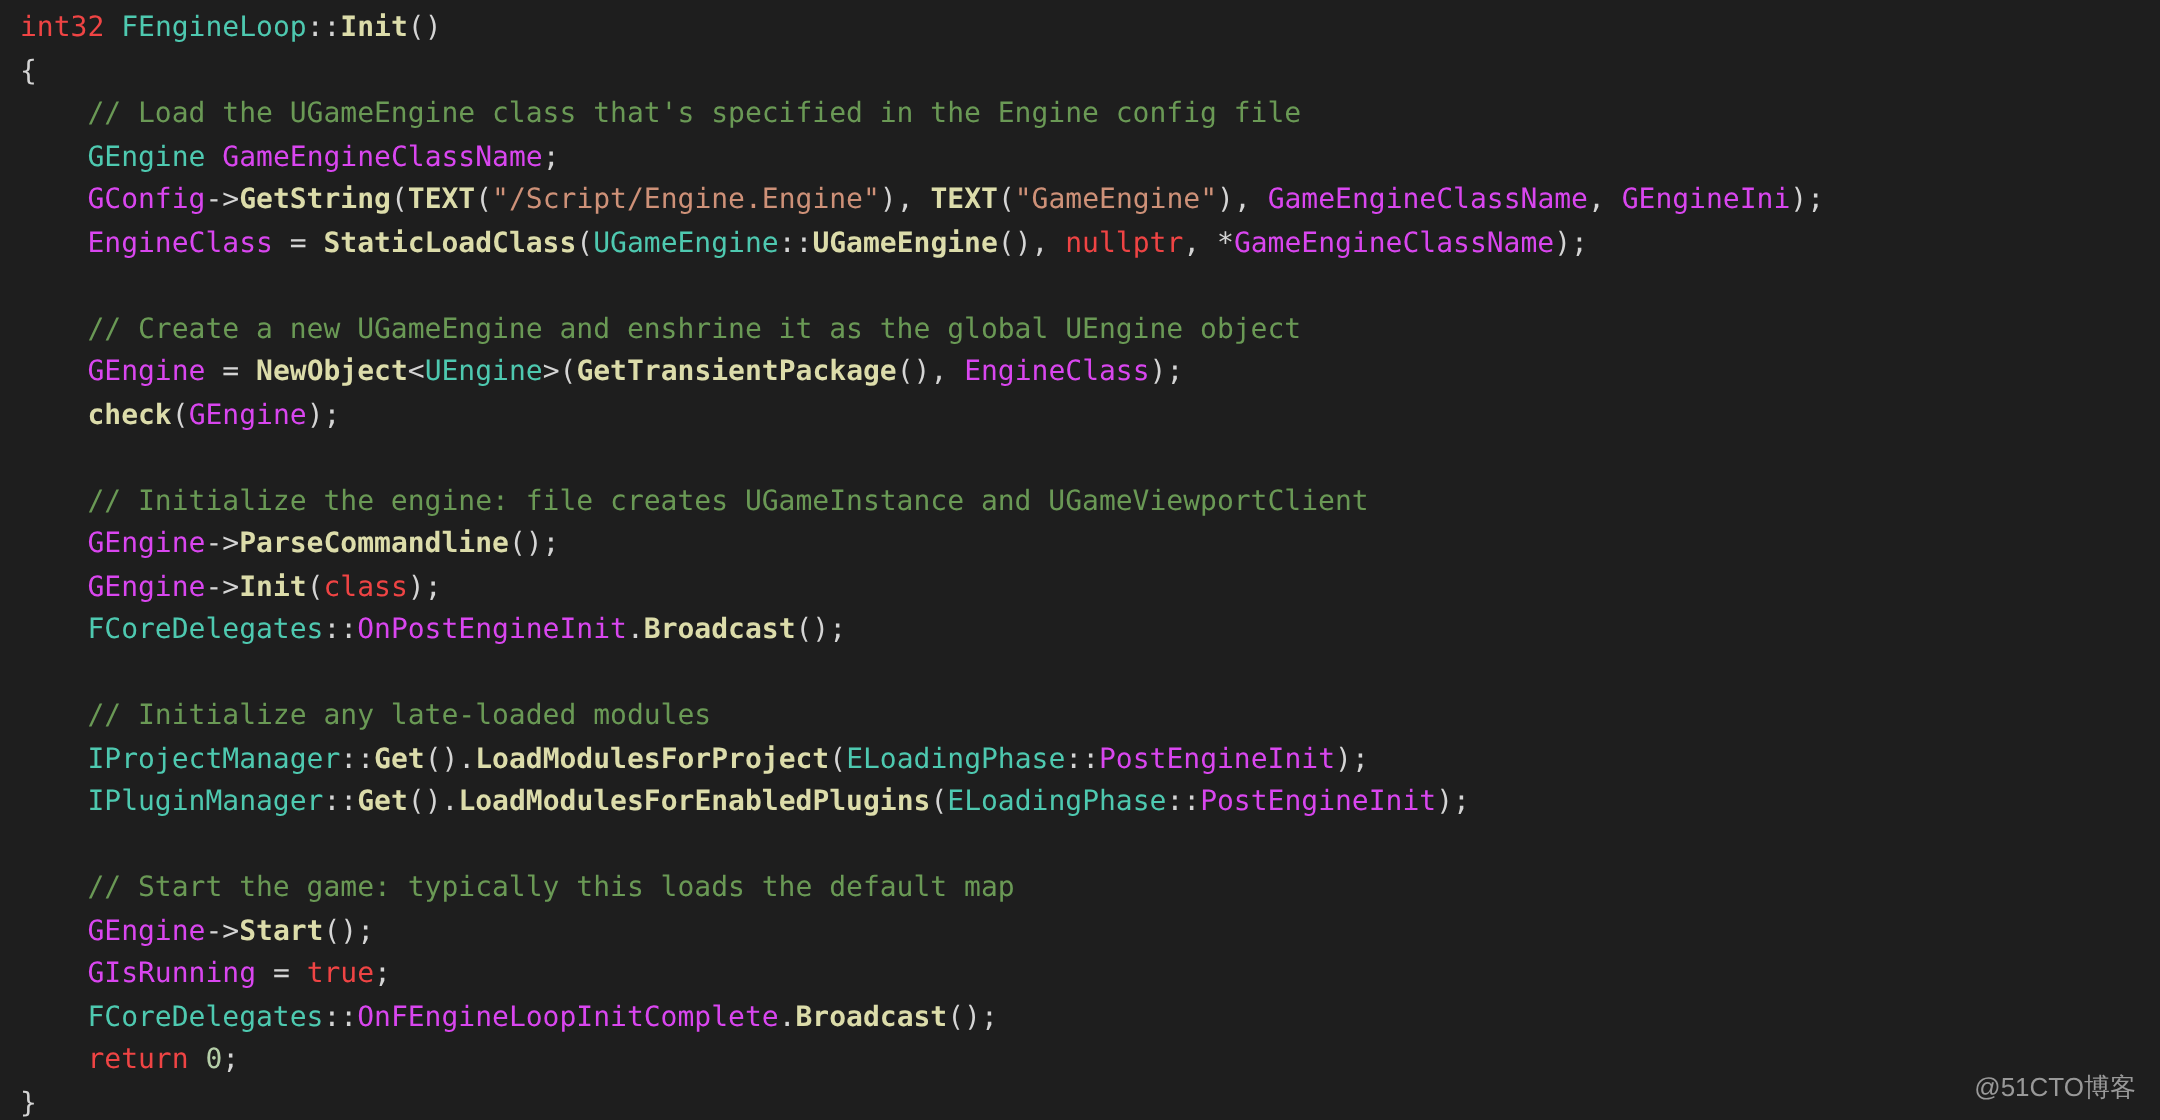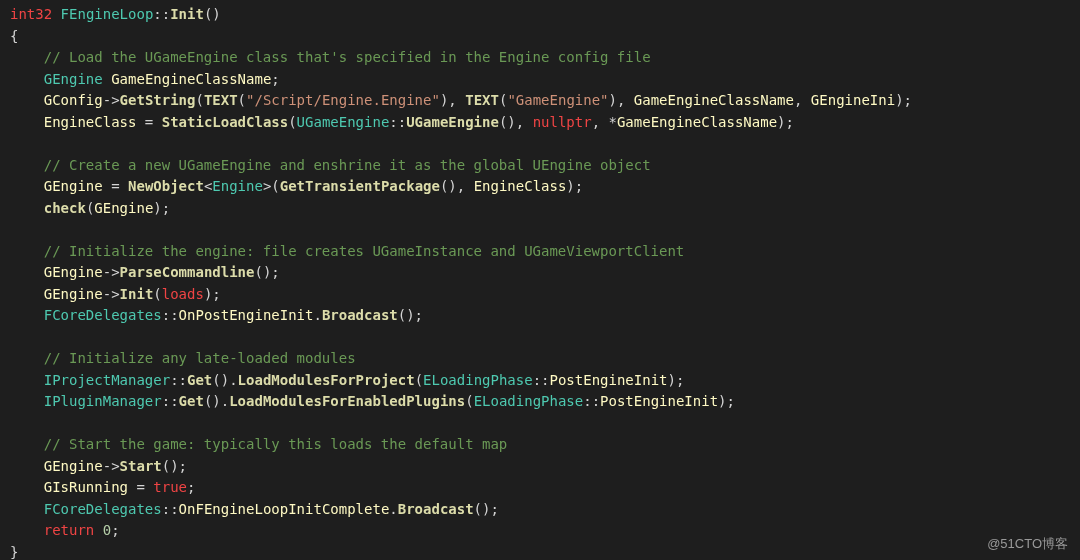--- a/index.html
+++ b/index.html
@@ -18,21 +18,21 @@
   pre {
     margin: 0;
     padding: 4px 0 0 10px;
     white-space: pre;
   }
   .keyword { color: #ef4444; text-align: right; }
   .type { color: #4ec9b0; }
   .method { color: #dcdcaa; font-weight: bold; }
   .string { color: #ce9178; }
   .comment { color: #6a9955; }
-  .var { color: #fef9c3; }
+  .var { color: #d946ef; }
   .brace { color: #d4d4d4; }
   .op { color: #d4d4d4; }
   .num { color: #b5cea8; }
   .watermark {
     position: absolute;
     bottom: 6px;
     right: 12px;
     color: #999;
     font-size: 13px;
     font-family: sans-serif;
@@ -42,26 +42,26 @@
 <body>
 
 <pre><span class="keyword">int32</span> <span class="type">FEngineLoop</span><span class="op">::</span><span class="method">Init</span><span>()</span>
 <span class="brace">{</span>
     <span class="comment">// Load the UGameEngine class that's specified in the Engine config file</span>
     <span class="type">GEngine</span> <span class="var">GameEngineClassName</span><span>;</span>
     <span class="var">GConfig</span><span>-&gt;</span><span class="method">GetString</span><span>(</span><span class="method">TEXT</span><span>(</span><span class="string">"/Script/Engine.Engine"</span><span>), </span><span class="method">TEXT</span><span>(</span><span class="string">"GameEngine"</span><span>), </span><span class="var">GameEngineClassName</span><span>, </span><span class="var">GEngineIni</span><span>);</span>
     <span class="var">EngineClass</span><span> = </span><span class="method">StaticLoadClass</span><span>(</span><span class="type">UGameEngine</span><span>::</span><span class="method">UGameEngine</span><span>(), </span><span class="keyword">nullptr</span><span>, *</span><span class="var">GameEngineClassName</span><span>);</span>
 
     <span class="comment">// Create a new UGameEngine and enshrine it as the global UEngine object</span>
-    <span class="var">GEngine</span><span> = </span><span class="method">NewObject</span><span>&lt;</span><span class="type">Engine</span><span>&gt;(</span><span class="method">GetTransientPackage</span><span>(), </span><span class="var">EngineClass</span><span>);</span>
+    <span class="var">GEngine</span><span> = </span><span class="method">NewObject</span><span>&lt;</span><span class="type">UEngine</span><span>&gt;(</span><span class="method">GetTransientPackage</span><span>(), </span><span class="var">EngineClass</span><span>);</span>
     <span class="method">check</span><span>(</span><span class="var">GEngine</span><span>);</span>
 
     <span class="comment">// Initialize the engine: file creates UGameInstance and UGameViewportClient</span>
     <span class="var">GEngine</span><span>-&gt;</span><span class="method">ParseCommandline</span><span>();</span>
-    <span class="var">GEngine</span><span>-&gt;</span><span class="method">Init</span><span>(</span><span class="keyword">loads</span><span>);</span>
+    <span class="var">GEngine</span><span>-&gt;</span><span class="method">Init</span><span>(</span><span class="keyword">class</span><span>);</span>
     <span class="type">FCoreDelegates</span><span>::</span><span class="var">OnPostEngineInit</span><span>.</span><span class="method">Broadcast</span><span>();</span>
 
     <span class="comment">// Initialize any late-loaded modules</span>
     <span class="type">IProjectManager</span><span>::</span><span class="method">Get</span><span>().</span><span class="method">LoadModulesForProject</span><span>(</span><span class="type">ELoadingPhase</span><span>::</span><span class="var">PostEngineInit</span><span>);</span>
     <span class="type">IPluginManager</span><span>::</span><span class="method">Get</span><span>().</span><span class="method">LoadModulesForEnabledPlugins</span><span>(</span><span class="type">ELoadingPhase</span><span>::</span><span class="var">PostEngineInit</span><span>);</span>
 
     <span class="comment">// Start the game: typically this loads the default map</span>
     <span class="var">GEngine</span><span>-&gt;</span><span class="method">Start</span><span>();</span>
     <span class="var">GIsRunning</span><span> = </span><span class="keyword">true</span><span>;</span>
     <span class="type">FCoreDelegates</span><span>::</span><span class="var">OnFEngineLoopInitComplete</span><span>.</span><span class="method">Broadcast</span><span>();</span>

